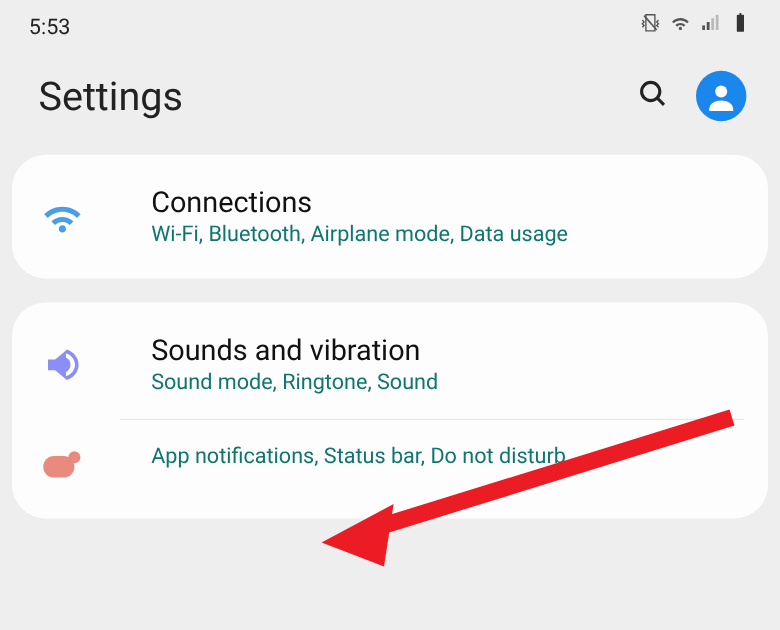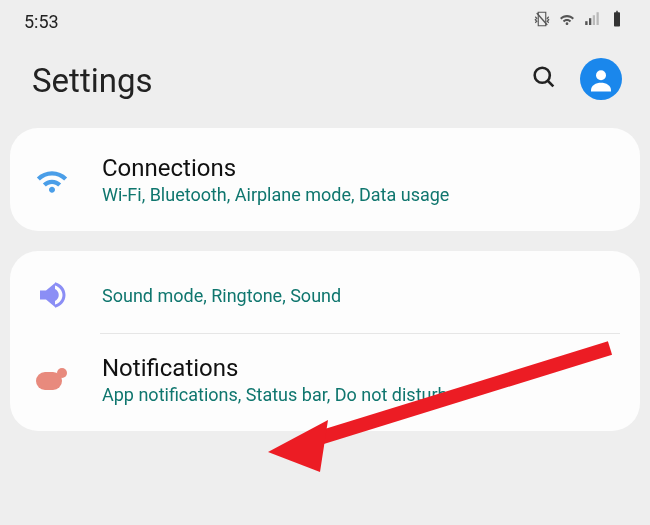--- a/index.html
+++ b/index.html
@@ -70,22 +70,22 @@
       height: 30px;
     }
     .card {
       background: #fdfdfd;
       margin: 0 10px 20px 10px;
       border-radius: 28px;
       padding: 6px 0;
     }
     .row {
       display: flex;
-      align-items: center;
       padding: 20px 22px 20px 24px;
+      gap: 24px;
     }
     .row-icon {
       width: 46px;
       display: flex;
       justify-content: flex-start;
       align-items: center;
       margin-right: 22px;
     }
     .row-icon svg {
       width: 36px;
@@ -181,33 +181,33 @@
 </div>
 
 <div class="card">
   <div class="row">
     <div class="row-icon">
       <svg viewBox="0 0 24 24" fill="#8b8ef5">
           <path d="M4 9v6h4l6 5V4L8 9H4zm12.5 3c0-1.8-1-3.3-2.5-4v8c1.5-.7 2.5-2.2 2.5-4zm-2.5-8.5v2.1c2.9.9 5 3.5 5 6.4s-2.1 5.6-5 6.4v2.1c4-.9 7-4.4 7-8.5s-3-7.6-7-8.5z"></path>
         </svg>
     </div>
     <div class="row-text">
+      <div class="row-title">Sounds and vibration</div>
       <div class="row-sub">Sound mode, Ringtone, Sound</div>
     </div>
   </div>
   <div class="divider"></div>
   <div class="row">
     <div class="row-icon">
       <svg viewBox="0 0 36 28">
           <rect x="2" y="6" width="26" height="18" rx="9" fill="#e88a7d"></rect>
           <circle cx="28" cy="7" r="5" fill="#e88a7d"></circle>
         </svg>
     </div>
     <div class="row-text">
-      <div class="row-title">Notifications</div>
       <div class="row-sub">App notifications, Status bar, Do not disturb</div>
     </div>
   </div>
 </div>
 
 <svg class="arrow-overlay" width="650" height="525">
   <defs>
     <marker id="arrowhead" markerWidth="12" markerHeight="10" refX="2" refY="5" orient="auto">
       <polygon points="0 0, 12 5, 0 10" fill="#ec1c24"></polygon>
     </marker>

